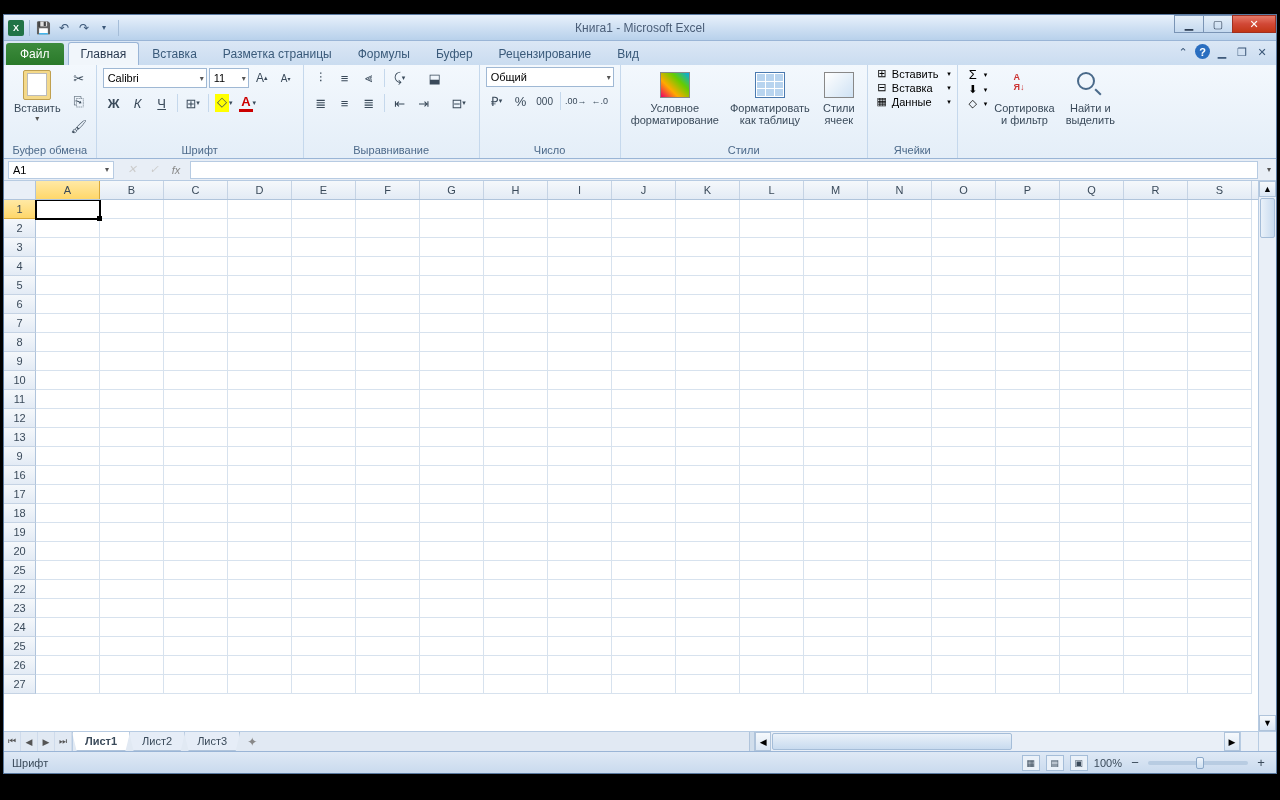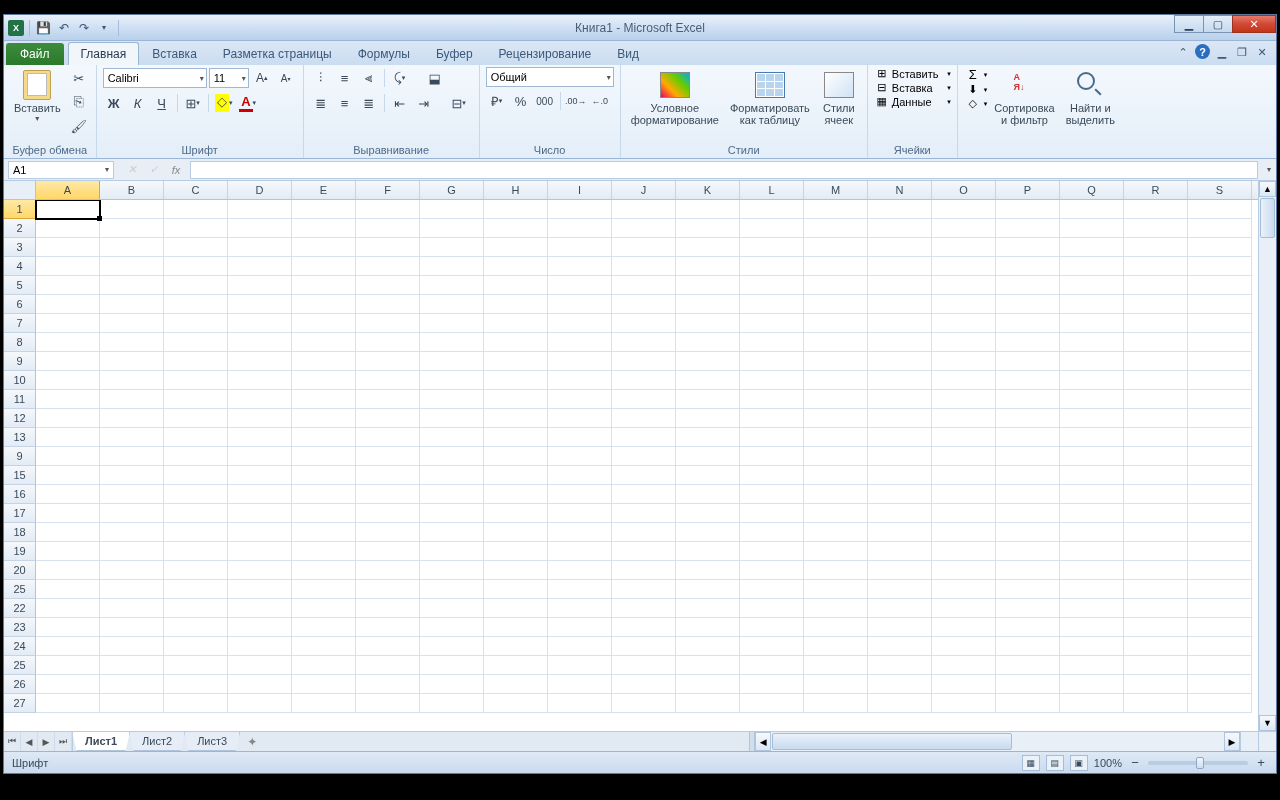--- a/index.html
+++ b/index.html
@@ -657,42 +657,20 @@
             <div class="cell" style="width: 64px;"></div>
             <div class="cell" style="width: 64px;"></div>
             <div class="cell" style="width: 64px;"></div>
             <div class="cell" style="width: 64px;"></div>
             <div class="cell" style="width: 64px;"></div>
             <div class="cell" style="width: 64px;"></div>
             <div class="cell" style="width: 64px;"></div>
             <div class="cell" style="width: 64px;"></div>
           </div>
           <div class="grow">
-            <div class="rh">15</div>
-            <div class="cell" style="width: 64px;"></div>
-            <div class="cell" style="width: 64px;"></div>
-            <div class="cell" style="width: 64px;"></div>
-            <div class="cell" style="width: 64px;"></div>
-            <div class="cell" style="width: 64px;"></div>
-            <div class="cell" style="width: 64px;"></div>
-            <div class="cell" style="width: 64px;"></div>
-            <div class="cell" style="width: 64px;"></div>
-            <div class="cell" style="width: 64px;"></div>
-            <div class="cell" style="width: 64px;"></div>
-            <div class="cell" style="width: 64px;"></div>
-            <div class="cell" style="width: 64px;"></div>
-            <div class="cell" style="width: 64px;"></div>
-            <div class="cell" style="width: 64px;"></div>
-            <div class="cell" style="width: 64px;"></div>
-            <div class="cell" style="width: 64px;"></div>
-            <div class="cell" style="width: 64px;"></div>
-            <div class="cell" style="width: 64px;"></div>
-            <div class="cell" style="width: 64px;"></div>
-          </div>
-          <div class="grow">
             <div class="rh">16</div>
             <div class="cell" style="width: 64px;"></div>
             <div class="cell" style="width: 64px;"></div>
             <div class="cell" style="width: 64px;"></div>
             <div class="cell" style="width: 64px;"></div>
             <div class="cell" style="width: 64px;"></div>
             <div class="cell" style="width: 64px;"></div>
             <div class="cell" style="width: 64px;"></div>
             <div class="cell" style="width: 64px;"></div>
             <div class="cell" style="width: 64px;"></div>

